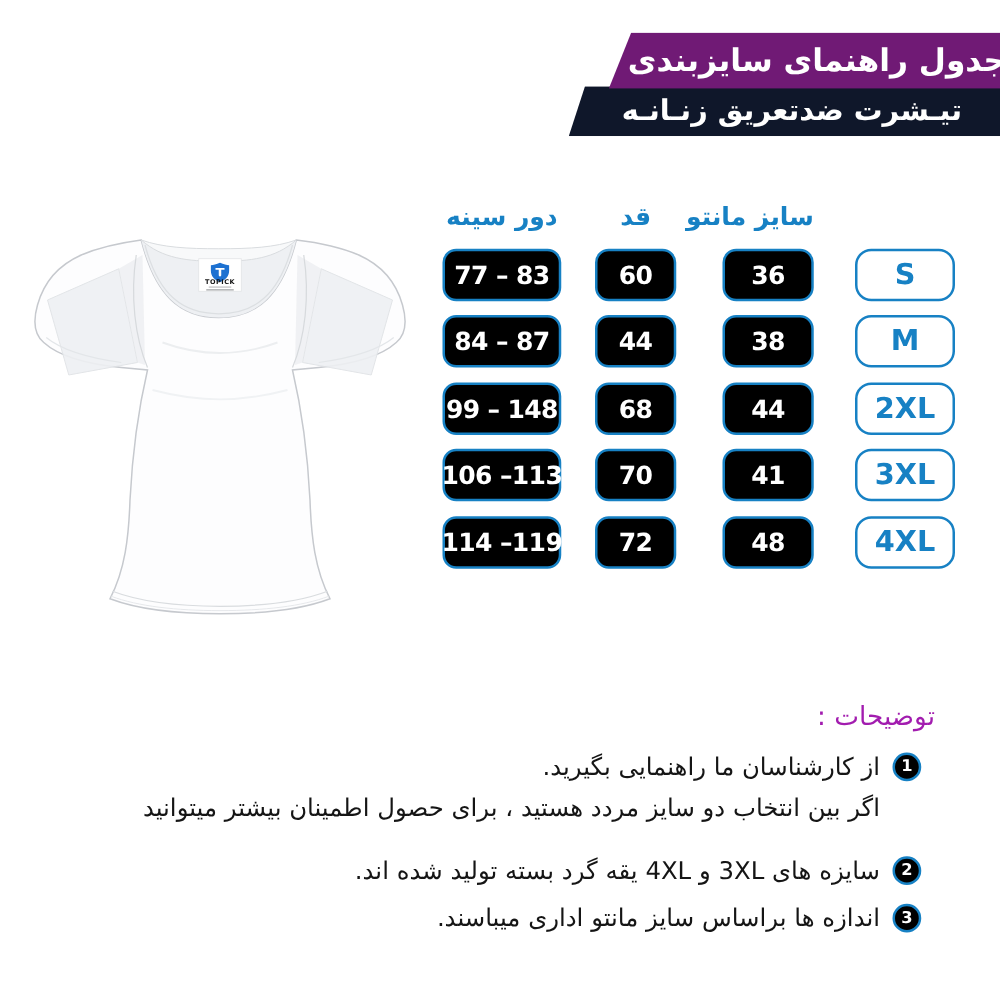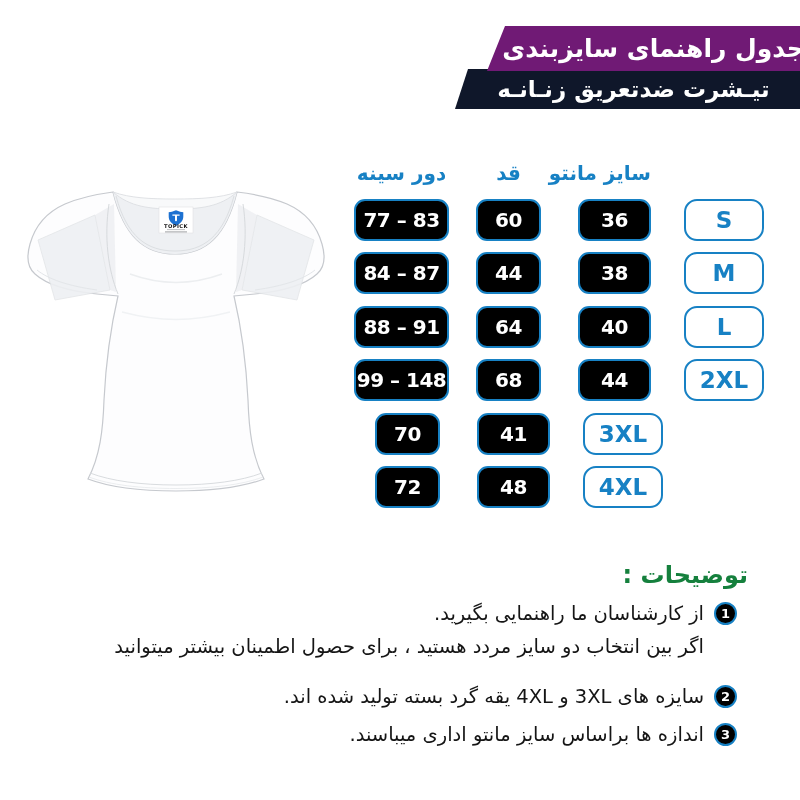--- a/index.html
+++ b/index.html
@@ -24,22 +24,22 @@
   .pill{box-sizing:border-box;height:42px;display:flex;align-items:center;justify-content:center;
         border:2px solid #1781c4;border-radius:11px;font-weight:bold;direction:ltr;
         white-space:nowrap;letter-spacing:-0.5px;}
   .pill-black{background:#000;color:#fff;font-size:20px;}
   .pill-size{background:#fff;color:#1781c4;font-size:23px;border-width:2.5px;border-radius:13px;letter-spacing:0;}
   .c1{width:95px;margin-left:6px;}
   .c2{width:65px;margin-left:27px;}
   .c3{width:73px;margin-left:37px;text-align:right;}
   .c4{width:80px;margin-left:33px;}
   
-  .notes-heading{position:absolute;top:561px;right:52px;font-size:24px;font-weight:bold;
-                 color:#15803d;direction:rtl;}
+  .notes-heading{position:absolute;top:561px;right:52px;font-size:21px;font-weight:normal;
+                 color:#a21caf;direction:rtl;}
   .note-item{position:absolute;right:63px;direction:rtl;display:flex;align-items:flex-start;
              color:#151515;font-size:19.5px;line-height:33px;}
   .note-num{flex:0 0 auto;width:19px;height:19px;background:#000;border:2px solid #1781c4;
             border-radius:50%;color:#fff;font-size:13px;font-weight:bold;display:flex;
             align-items:center;justify-content:center;margin-left:10px;margin-top:5px;}
   .note-text{text-align:right;max-width:660px;}
   .ni-1{top:597px;}
   .ni-2{top:680px;}
   .ni-3{top:718px;}
 </style>
@@ -115,37 +115,33 @@
       <div class="pill pill-black c3">36</div>
       <div class="pill pill-size c4">S</div>
     </div>
     <div class="trow">
       <div class="pill pill-black c1">84 – 87</div>
       <div class="pill pill-black c2">44</div>
       <div class="pill pill-black c3">38</div>
       <div class="pill pill-size c4">M</div>
     </div>
     <div class="trow">
-      <div class="pill pill-black c1">88 – 91</div>
-      <div class="pill pill-black c2">64</div>
-      <div class="pill pill-black c3">40</div>
-      <div class="pill pill-size c4">L</div>
-    </div>
-    <div class="trow">
       <div class="pill pill-black c1">99 – 148</div>
       <div class="pill pill-black c2">68</div>
       <div class="pill pill-black c3">44</div>
       <div class="pill pill-size c4">2XL</div>
     </div>
     <div class="trow">
+      <div class="pill pill-black c1">106 –113</div>
       <div class="pill pill-black c2">70</div>
       <div class="pill pill-black c3">41</div>
       <div class="pill pill-size c4">3XL</div>
     </div>
     <div class="trow">
+      <div class="pill pill-black c1">114 –119</div>
       <div class="pill pill-black c2">72</div>
       <div class="pill pill-black c3">48</div>
       <div class="pill pill-size c4">4XL</div>
     </div>
   </div>
 
   <div class="notes-heading">توضیحات :</div>
 
   <div class="note-item ni-1">
     <span class="note-num">1</span>

